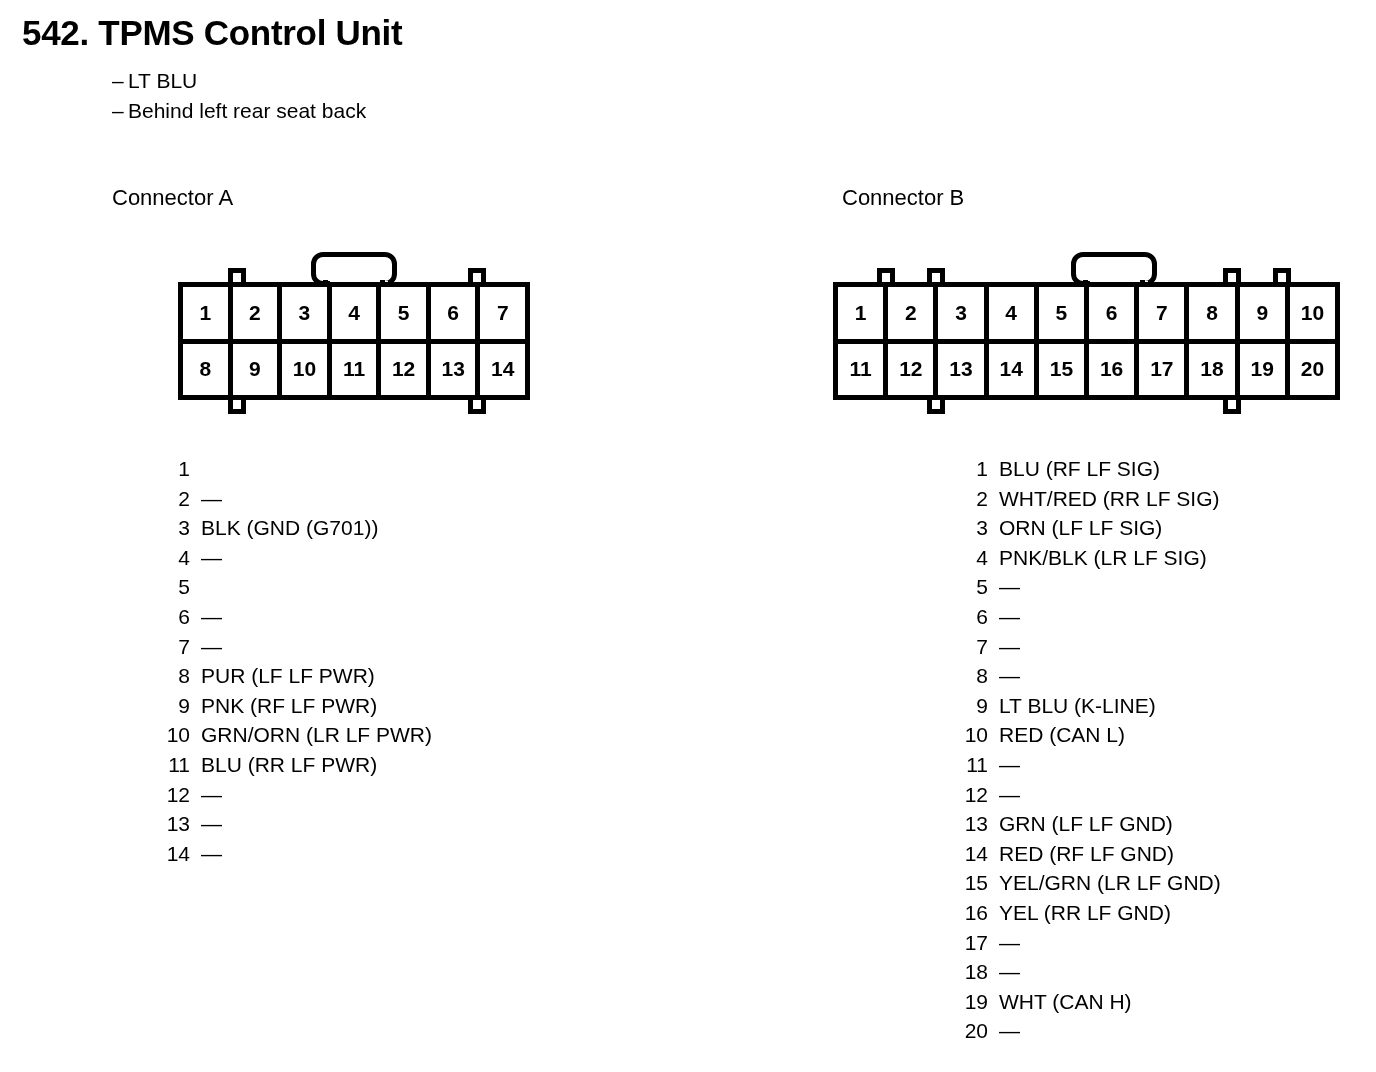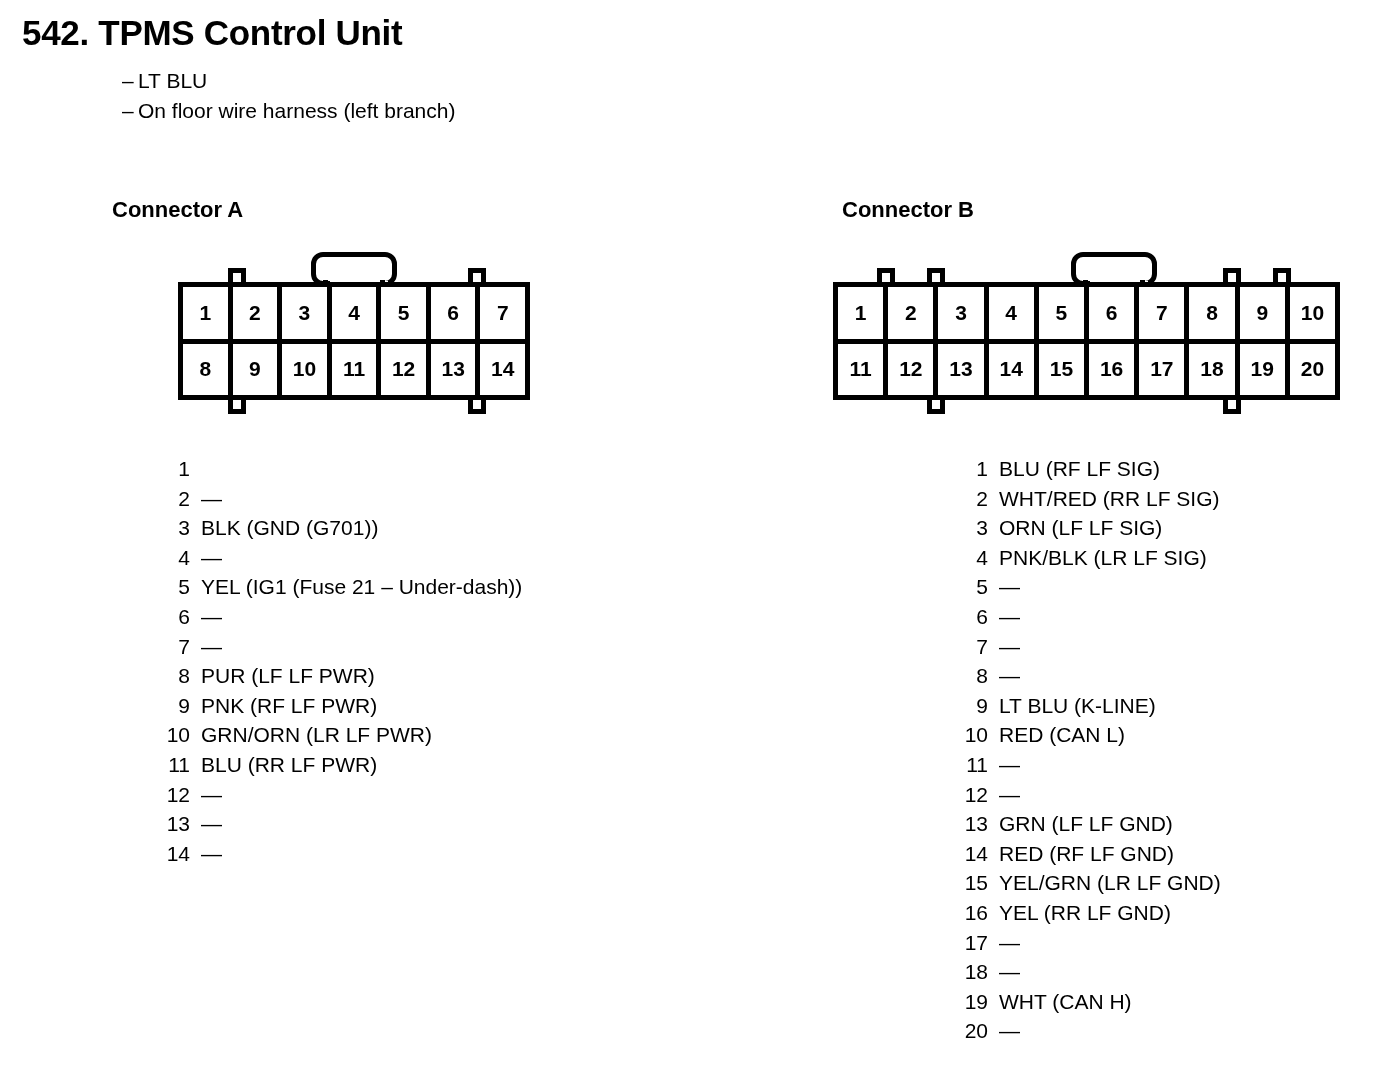--- a/index.html
+++ b/index.html
@@ -21,35 +21,34 @@
     position: absolute;
     left: 22px;
     top: 13px;
     font-size: 35px;
     font-weight: bold;
     letter-spacing: -0.3px;
     white-space: nowrap;
   }
   #subtitle-list {
     position: absolute;
-    left: 122px;
+    left: 112px;
     top: 66px;
     font-size: 21px;
     line-height: 30px;
   }
   .subtitle-line { white-space: nowrap; }
   .dash-lead { display: inline-block; width: 16px; }
 
   
   .connector-heading {
     position: absolute;
     font-size: 22px;
-    font-weight: bold;
+    font-weight: normal;
     white-space: nowrap;
-    margin-top: 12px;
   }
   #heading-a { left: 112px; top: 185px; }
   #heading-b { left: 842px; top: 185px; text-align: right; }
 
   
   .connector-figure {
     position: absolute;
   }
   #figure-a { left: 178px; top: 252px; }
   #figure-b { left: 833px; top: 252px; }
@@ -139,21 +138,21 @@
 </head>
 <body>
 
 <div id="page-title">542. TPMS Control Unit</div>
 
 <div id="subtitle-list">
   <div class="subtitle-line">
     <span class="dash-lead">–</span><span>LT BLU</span>
   </div>
   <div class="subtitle-line">
-    <span class="dash-lead">–</span><span>On floor wire harness (left branch)</span>
+    <span class="dash-lead">–</span><span>Behind left rear seat back</span>
   </div>
 </div>
 
 <div class="connector-heading" id="heading-a">Connector A</div>
 
 <div class="connector-figure" id="figure-a" style="width:352px;height:170px;">
 
   <div class="conn-latch" style="left:133px;">
     <div class="conn-latch-mask" style="left:14px;bottom:-5px;width:58px;height:5px;"></div>
   </div>
@@ -199,21 +198,20 @@
     <div class="pin-row">
       <span class="pin-num">3</span>
       <span class="pin-desc">BLK (GND (G701))</span>
     </div>
     <div class="pin-row">
       <span class="pin-num">4</span>
       <span class="pin-desc">—</span>
     </div>
     <div class="pin-row">
       <span class="pin-num">5</span>
-      <span class="pin-desc">YEL (IG1 (Fuse 21 – Under-dash))</span>
     </div>
     <div class="pin-row">
       <span class="pin-num">6</span>
       <span class="pin-desc">—</span>
     </div>
     <div class="pin-row">
       <span class="pin-num">7</span>
       <span class="pin-desc">—</span>
     </div>
     <div class="pin-row">

